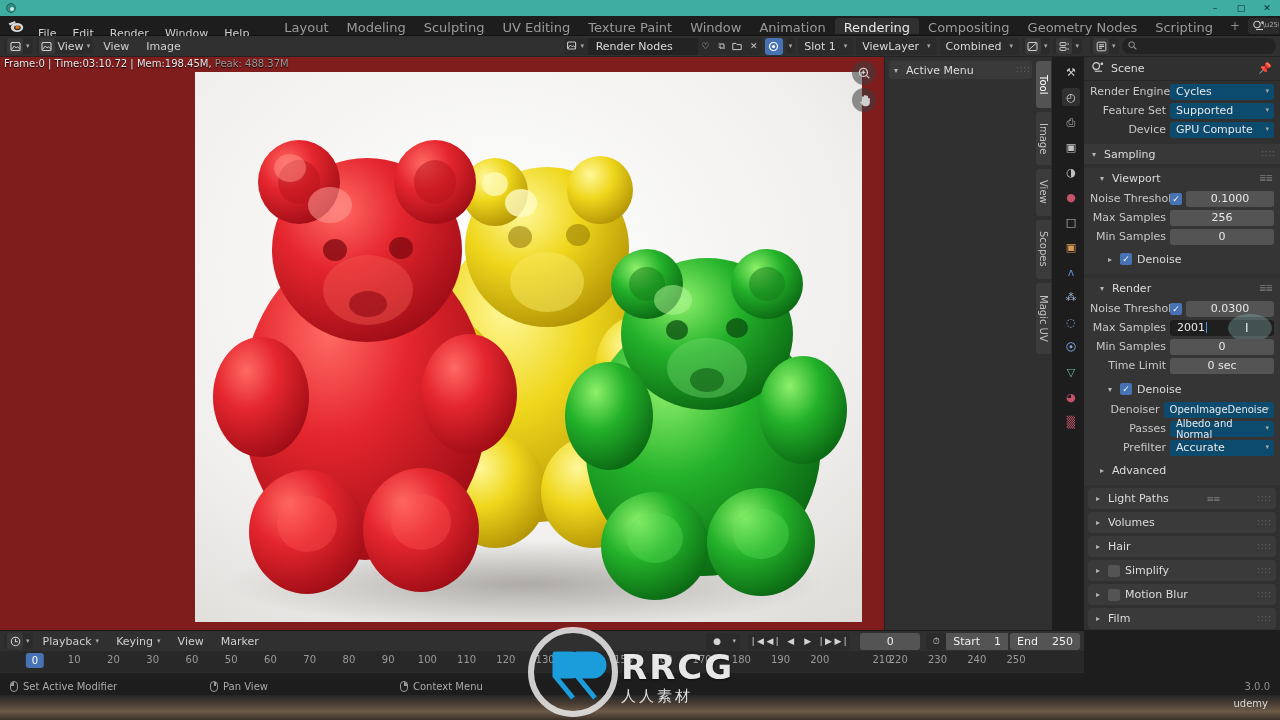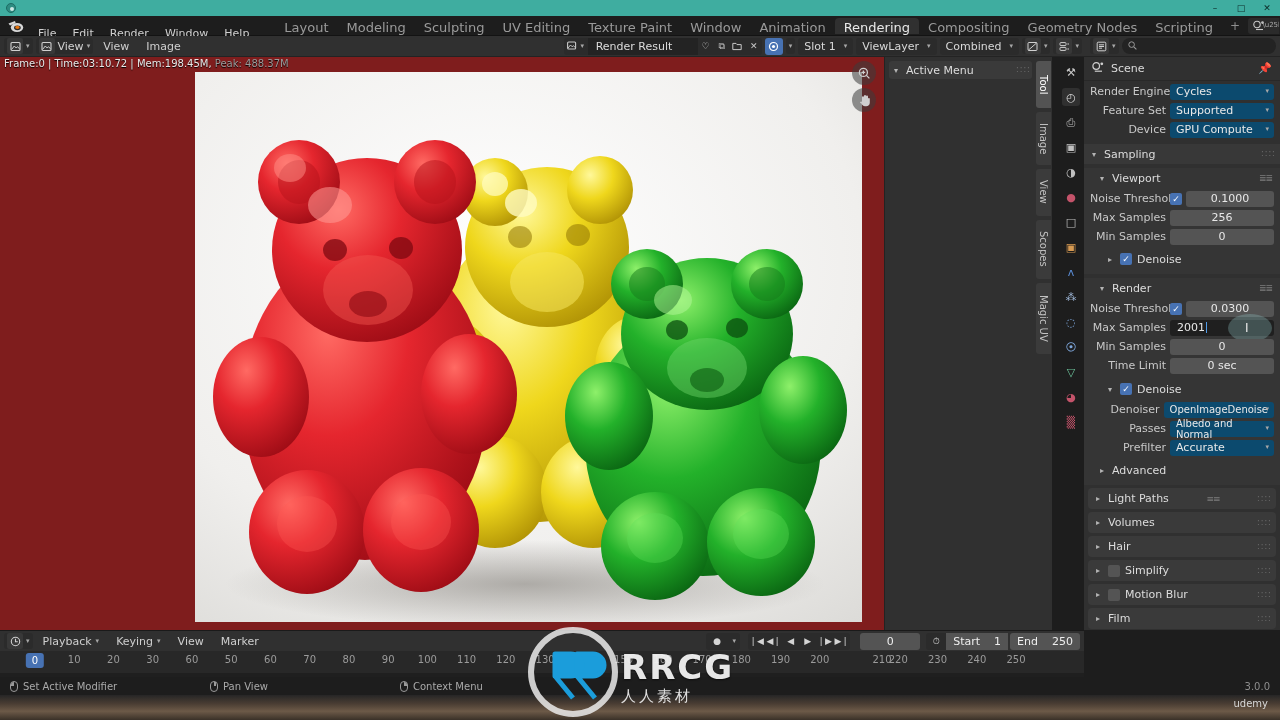--- a/index.html
+++ b/index.html
@@ -418,21 +418,21 @@
     <div style="flex:1"></div>
 
     <div class="datablock">
       <div class="db-prefix">
         <svg width="11" height="10" viewBox="0 0 11 10">
             <rect x="0.6" y="1" width="8" height="7" rx="1" fill="none" stroke="#c9c9c9" stroke-width="1.1"></rect>
             <path d="M1 7 L3.5 4 L5.2 5.8 L6.4 4.6 L8.2 6.6" fill="none" stroke="#c9c9c9" stroke-width="1"></path>
           </svg>
         <span class="caret">▾</span>
       </div>
-      <div class="db-name">Render Result</div>
+      <div class="db-name">Render Nodes</div>
       <div class="db-icon">♡</div>
       <div class="db-icon">⧉</div>
       <div class="db-icon">
         <svg width="11" height="9" viewBox="0 0 11 9">
             <path d="M0.8 7.6 V1.4 h3.2 l1 1.2 h4.2 v5 Z" fill="none" stroke="#c8c8c8" stroke-width="1"></path>
           </svg>
       </div>
       <div class="db-icon last">✕</div>
     </div>
 

